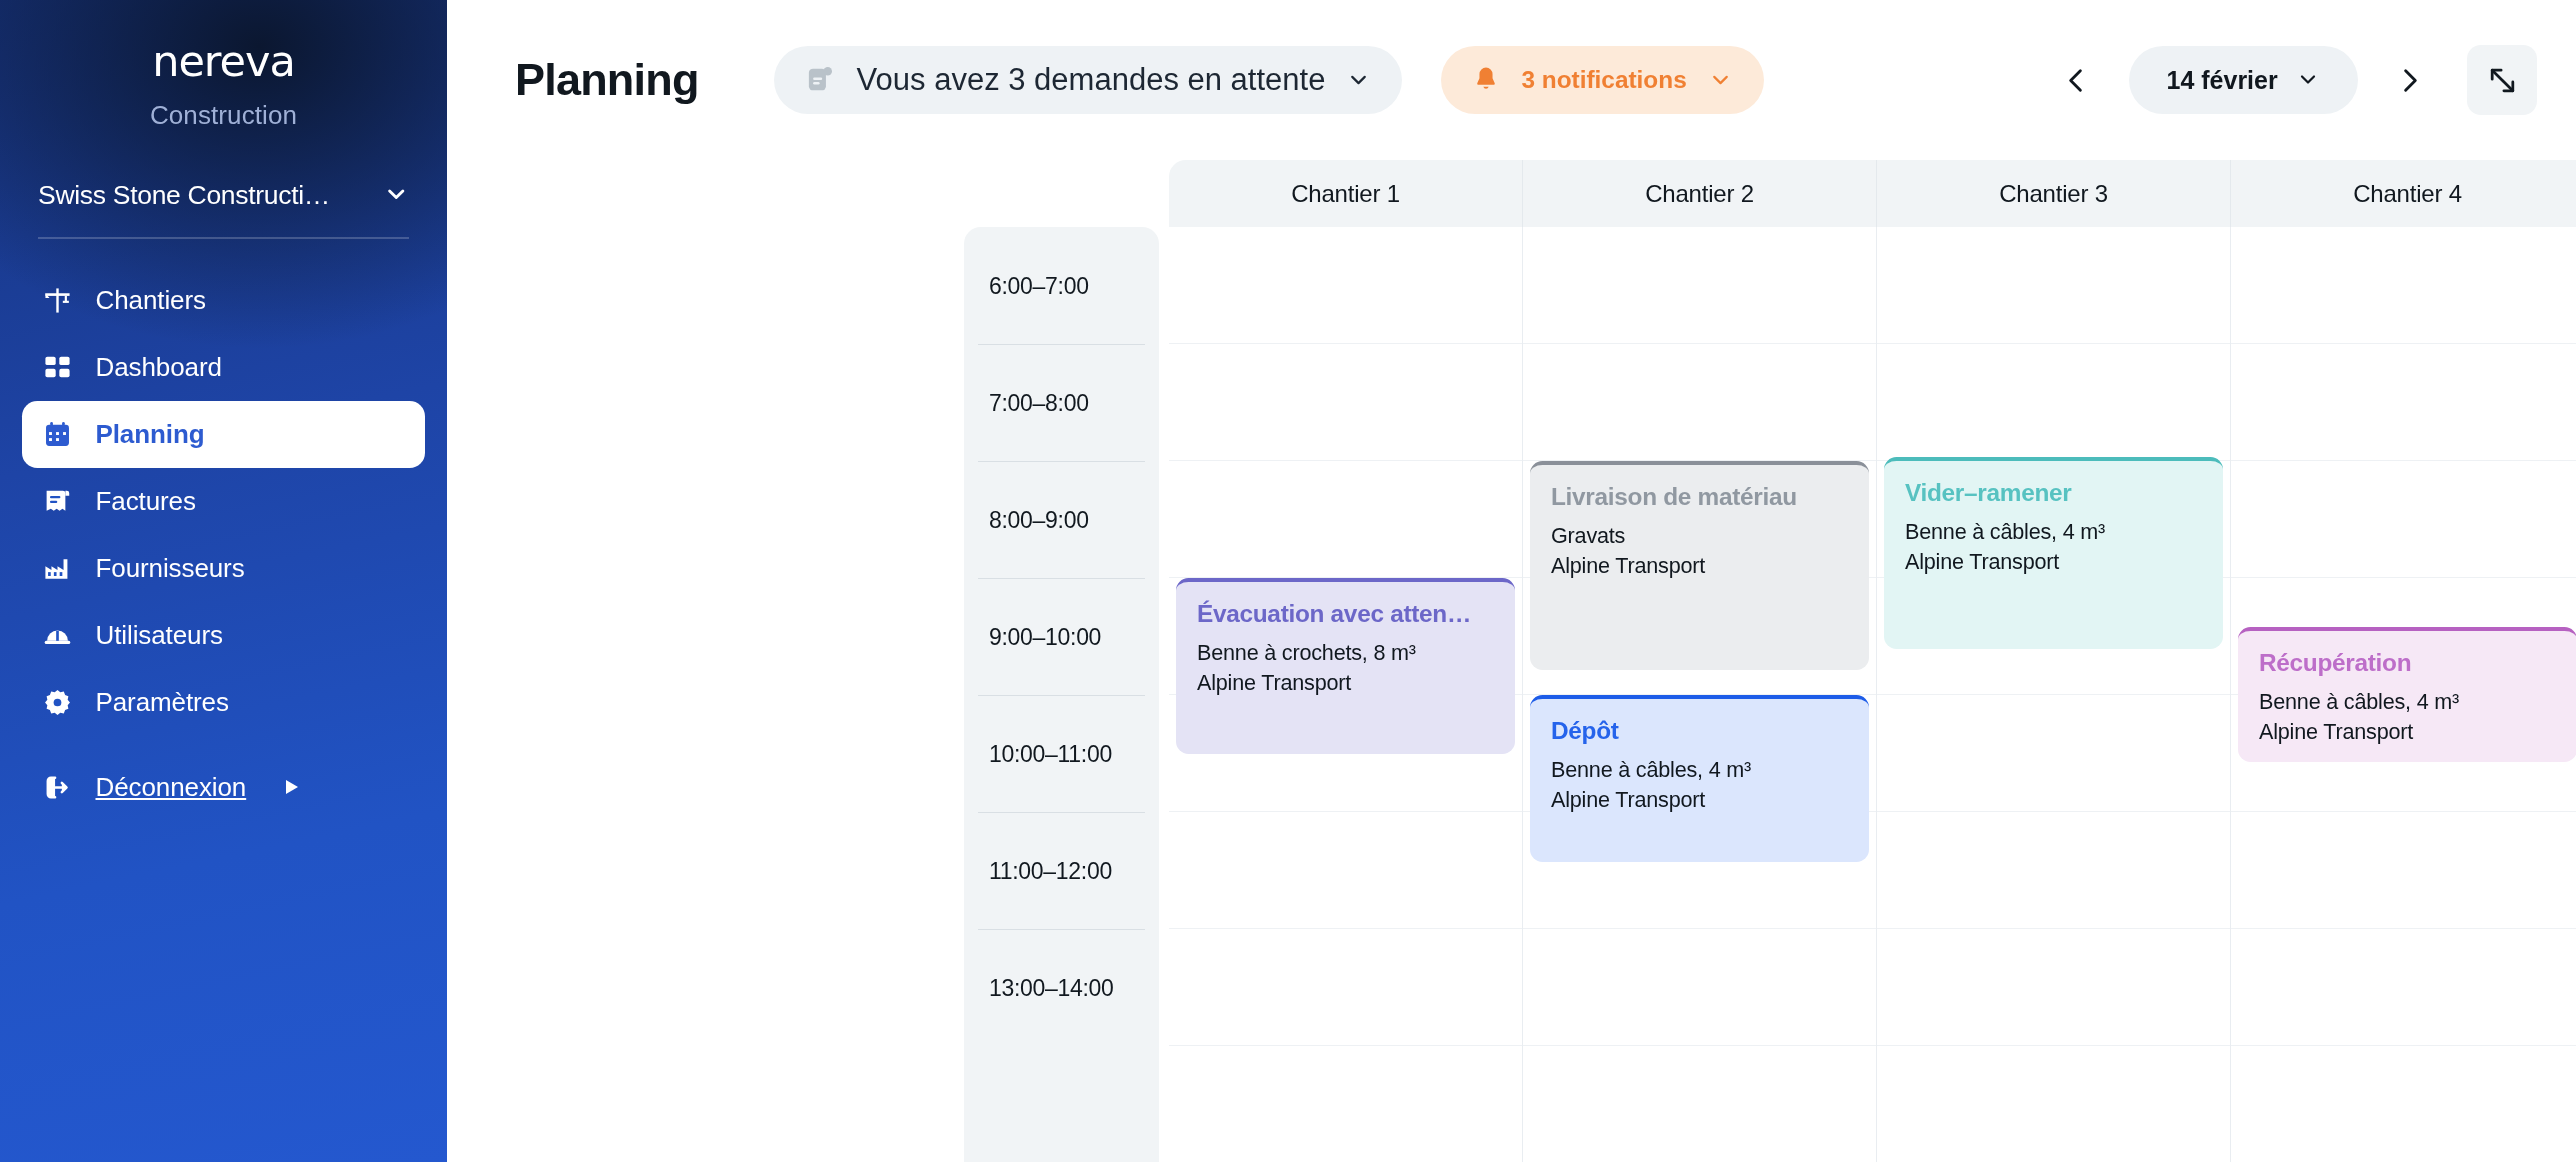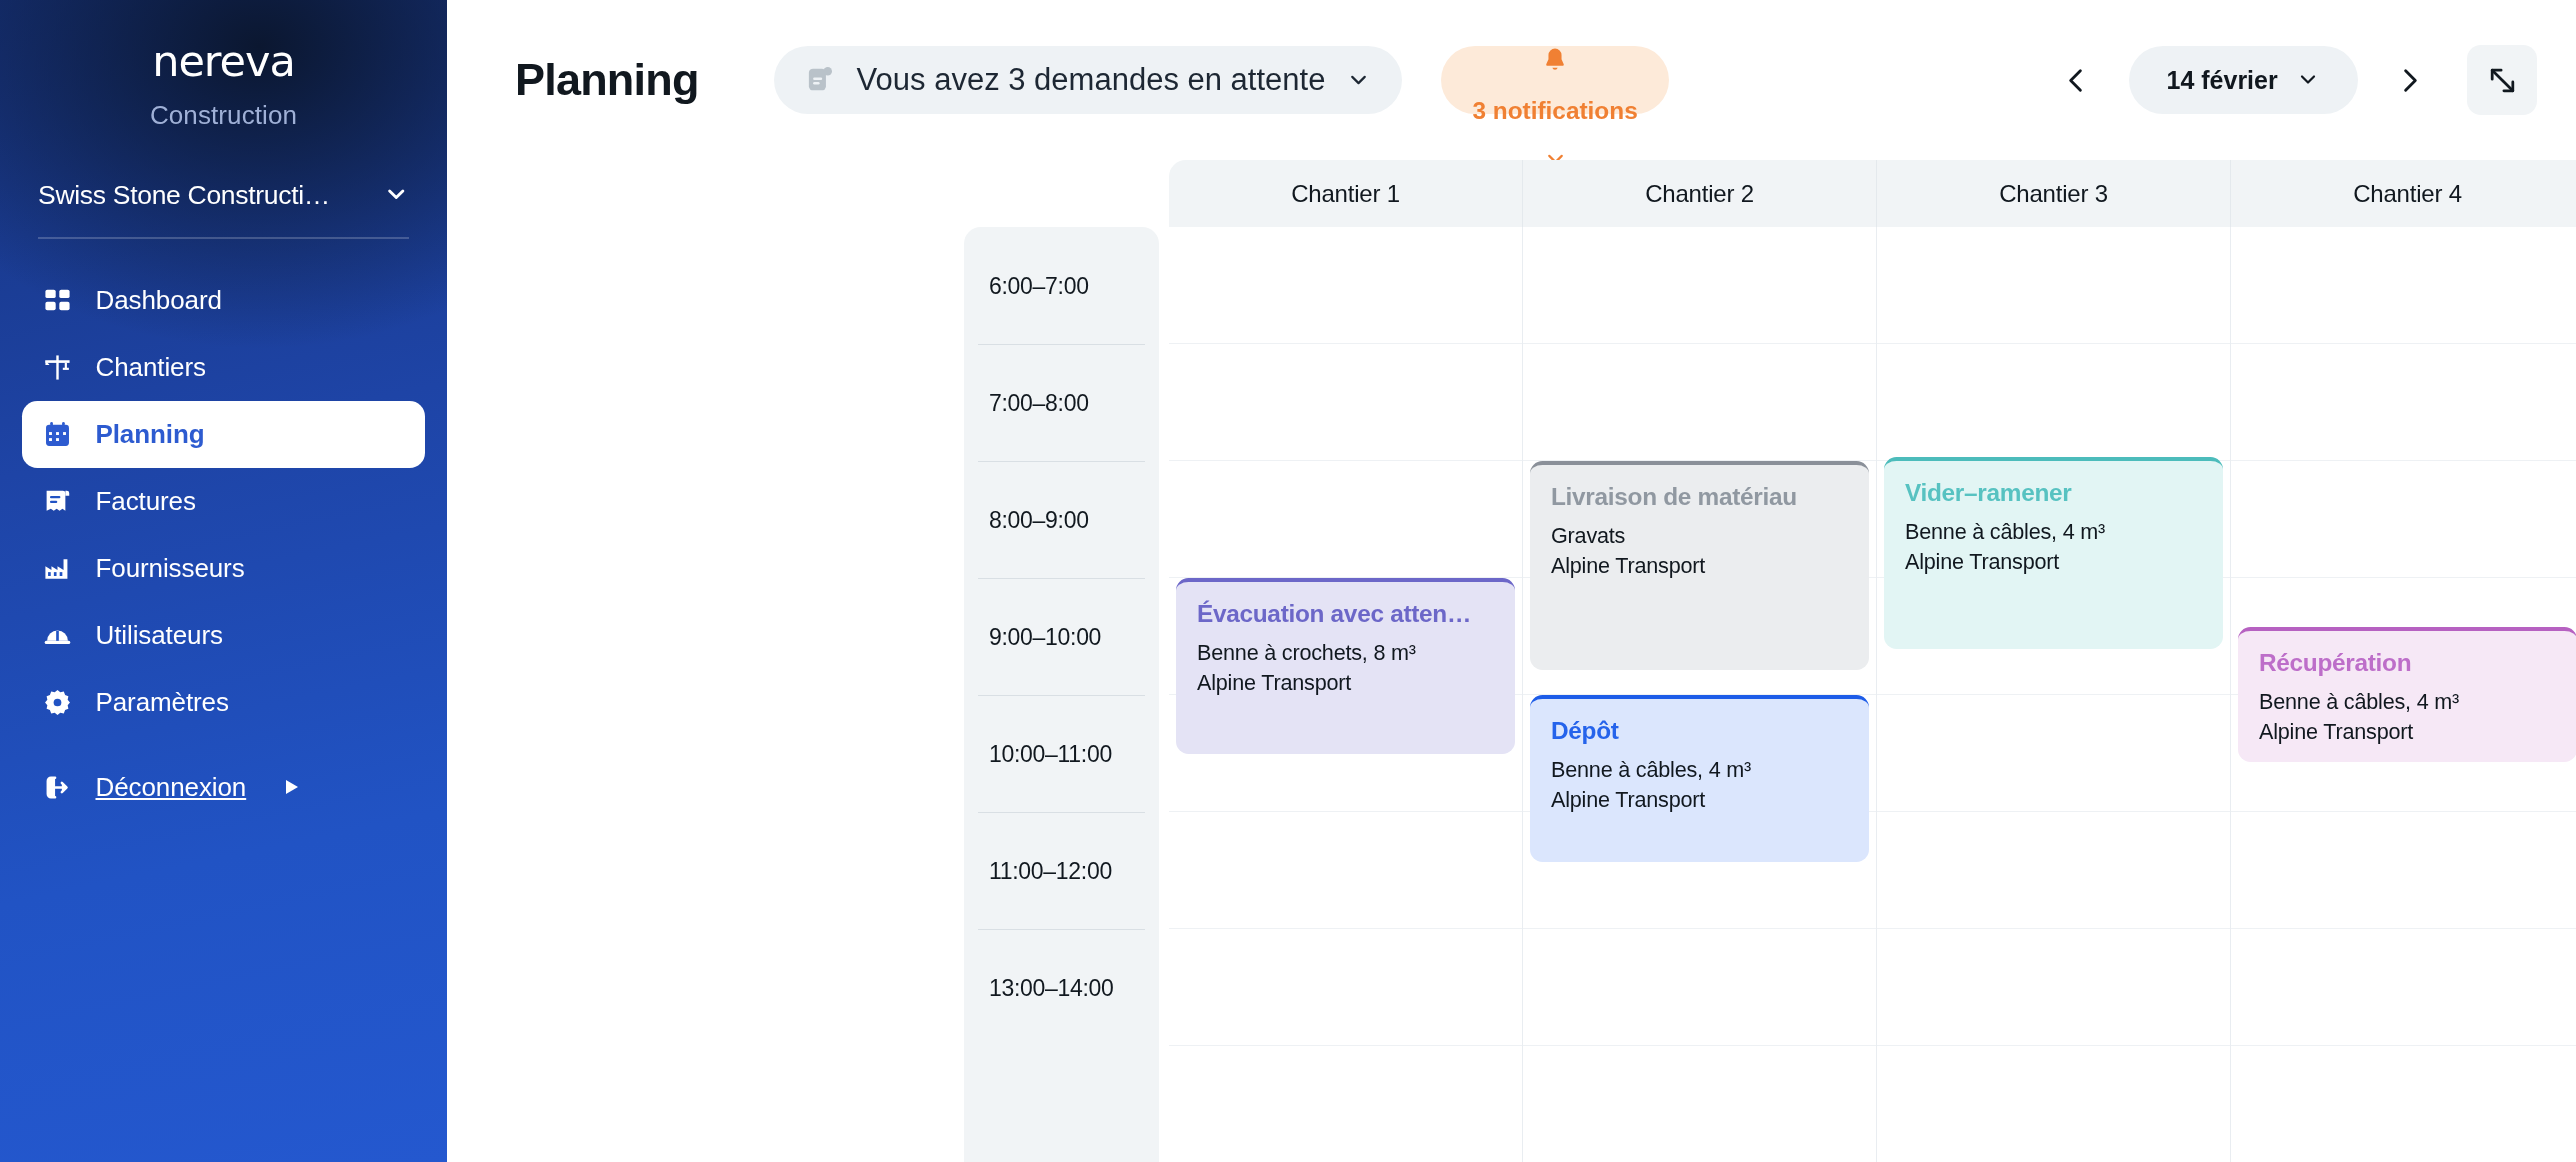--- a/index.html
+++ b/index.html
@@ -66,21 +66,21 @@
     padding: 0 39px 0 68px; gap: 0; }
   .page-title { font-size: 45px; font-weight: 700; color: #11181f;
     letter-spacing: -0.8px; white-space: nowrap; }
 
   .pill {
     display: flex; align-items: center; height: 68px; border-radius: 34px;
     padding: 0 31px; gap: 21px; cursor: pointer; white-space: nowrap;
   }
   .pill-requests { background: #eef2f5; margin-left: 75px; }
   .pill-requests .p-label { font-size: 31px; color: #1d2733; font-weight: 400; }
-  .pill-notif { background: #fdead9; margin-left: 39px; flex-direction: column; }
+  .pill-notif { background: #fdead9; margin-left: 39px; }
   .pill-notif .p-label { font-size: 24.4px; color: #f08033; font-weight: 600; }
   .chev { flex: 0 0 auto; }
 
   .topbar-right { margin-left: auto; display: flex; align-items: center; gap: 12px; }
   .nav-arrow { width: 49px; height: 49px; display: flex; align-items: center;
     justify-content: center; cursor: pointer; }
   .date-pill { background: #eef2f5; border-radius: 34px; height: 68px;
     display: flex; align-items: center; gap: 18px; padding: 0 38px;
     margin: 0 15.3px; cursor: pointer; }
   .date-label { font-size: 25px; font-weight: 600; color: #11181f; white-space: nowrap; }
@@ -168,40 +168,40 @@
           </svg>
       </span>
     </div>
     <div class="org-divider"></div>
 
     <nav class="nav">
 
       <div class="nav-item">
         <span class="ico">
           <svg viewBox="0 0 24 24">
-              <rect x="2" y="3" width="8.5" height="7" rx="1.6"></rect>
-              <rect x="13.5" y="3" width="8.5" height="7" rx="1.6"></rect>
-              <rect x="2" y="13" width="8.5" height="7" rx="1.6"></rect>
-              <rect x="13.5" y="13" width="8.5" height="7" rx="1.6"></rect>
-            </svg>
-        </span>
-        <span class="nav-label">Dashboard</span>
-      </div>
-
-      <div class="nav-item">
-        <span class="ico">
-          <svg viewBox="0 0 24 24">
               <path d="M11 2h2v20h-2z"></path>
               <path d="M2 6h20v2.2H2z"></path>
               <path d="M2 6l3.4 4H2z"></path>
               <path d="M18 8.2v4.4h1.8V8.2z"></path>
               <path d="M16.4 12.2h5v1.8h-5z"></path>
             </svg>
         </span>
         <span class="nav-label">Chantiers</span>
+      </div>
+
+      <div class="nav-item">
+        <span class="ico">
+          <svg viewBox="0 0 24 24">
+              <rect x="2" y="3" width="8.5" height="7" rx="1.6"></rect>
+              <rect x="13.5" y="3" width="8.5" height="7" rx="1.6"></rect>
+              <rect x="2" y="13" width="8.5" height="7" rx="1.6"></rect>
+              <rect x="13.5" y="13" width="8.5" height="7" rx="1.6"></rect>
+            </svg>
+        </span>
+        <span class="nav-label">Dashboard</span>
       </div>
 
       <div class="nav-item active">
         <span class="ico">
           <svg viewBox="0 0 24 24">
               <rect x="2.5" y="4" width="19" height="17.5" rx="2.6"></rect>
               <rect x="6" y="1.6" width="2.2" height="4.4" rx="1.1"></rect>
               <rect x="15.8" y="1.6" width="2.2" height="4.4" rx="1.1"></rect>
               <rect x="5" y="10" width="2.4" height="2.4" fill="#fff"></rect>
               <rect x="10.8" y="10" width="2.4" height="2.4" fill="#fff"></rect>

